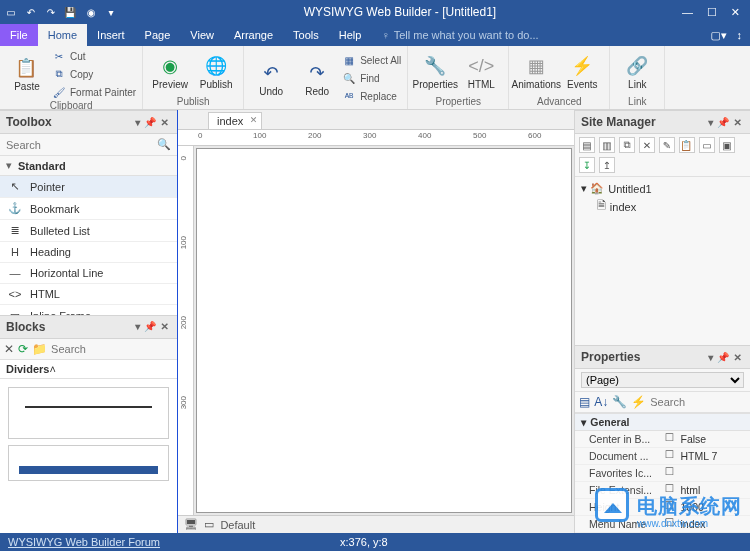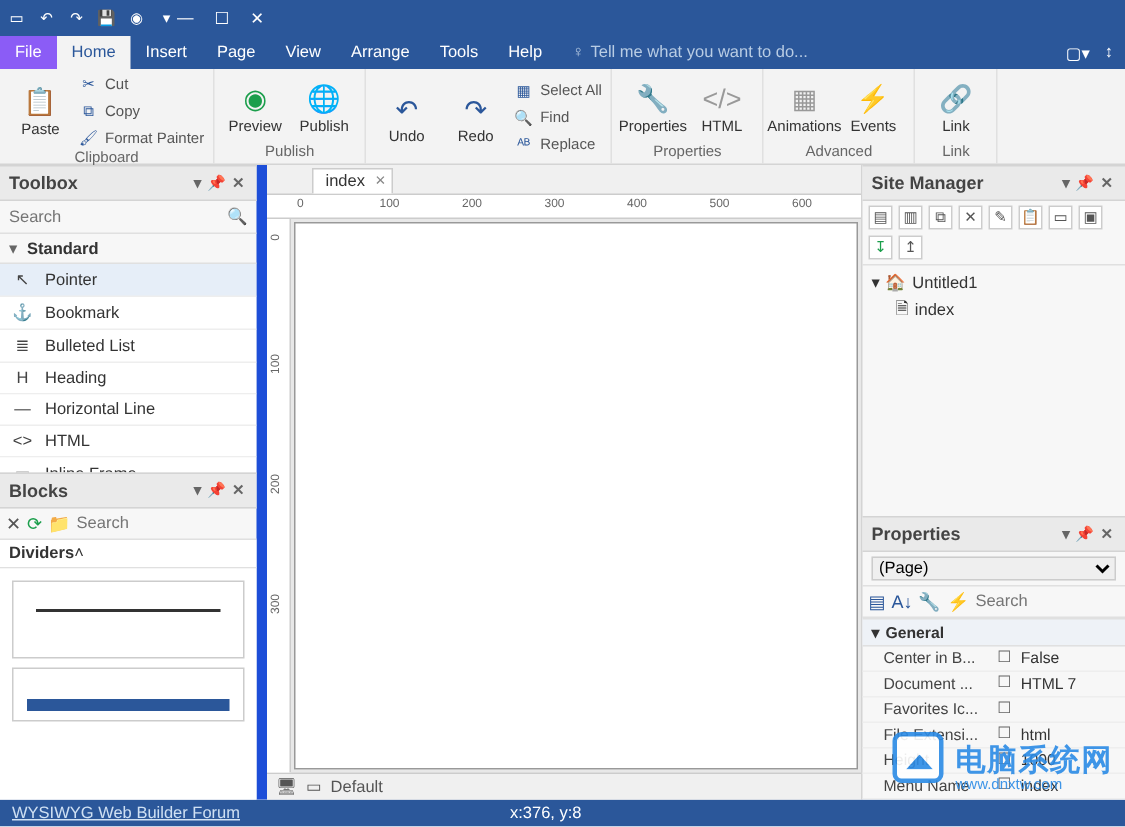--- a/index.html
+++ b/index.html
@@ -29,21 +29,21 @@
 .ribbon-group .glabel { text-align: center; font-size: 10px; color: #666; padding-bottom: 2px; }
 .rbtn-big { display: flex; flex-direction: column; align-items: center; width: 42px; cursor: pointer; gap: 2px; }
 .rbtn-big .ico { width: 24px; height: 24px; display: flex; align-items: center; justify-content: center; font-size: 18px; color: #2b579a; }
 .rbtn-big .lbl { font-size: 10px; text-align: center; line-height: 1; }
 .rbtn-small { display: flex; align-items: center; gap: 4px; height: 16px; cursor: pointer; font-size: 10px; color: #555; }
 .rbtn-small .ico { width: 14px; display: inline-flex; justify-content: center; color: #2b579a; }
 .vstack { display: flex; flex-direction: column; gap: 2px; justify-content: center; }
 
 
 .main { display: flex; height: calc(551px - 24px - 22px - 64px - 18px); }
-.leftcol { width: 178px; display: flex; flex-direction: column; border-right: 7px solid #1d4ed8; background: #f7f7f7; }
+.leftcol { width: 178px; display: flex; flex-direction: column; border-right: 1px solid #1d4ed8; background: #f7f7f7; }
 .centercol { flex: 1; display: flex; flex-direction: column; background: #e8e8e8; position: relative;}
 .rightcol { width: 176px; display: flex; flex-direction: column; border-left: 1px solid #d4d4d4; background: #f7f7f7; }
 
 .panel-head { height: 24px; background: #eaeaea; border-top: 1px solid #d4d4d4; border-bottom: 1px solid #d4d4d4; display: flex; align-items: center; padding: 0 6px; font-weight: 600; font-size: 12px; color: #444; }
 .panel-head .spacer { flex: 1; }
 .panel-head .pin { font-size: 10px; color: #666; cursor: pointer; margin: 0 2px;}
 .search-row { display: flex; align-items: center; padding: 4px 6px; border-bottom: 1px solid #e0e0e0; }
 .search-row input { flex: 1; border: none; background: transparent; font-size: 11px; outline: none; }
 .search-row .sico { color: #666; cursor: pointer; }
 .cat-row { display: flex; align-items: center; padding: 3px 6px; border-bottom: 1px solid #e0e0e0; cursor: pointer; font-size: 11px;}
@@ -112,20 +112,21 @@
 
 <div class="titlebar">
   <div class="qat">
     <span>▭</span>
     <span>↶</span>
     <span>↷</span>
     <span>💾</span>
     <span>◉</span>
     <span>▾</span>
   </div>
+  <div class="title">WYSIWYG Web Builder - [Untitled1]</div>
   <div class="winbtns">
     <span>—</span>
     <span>☐</span>
     <span>✕</span>
   </div>
 </div>
 
 <div class="menubar">
   <div class="tab file">File</div>
   <div class="tab active">Home</div>

